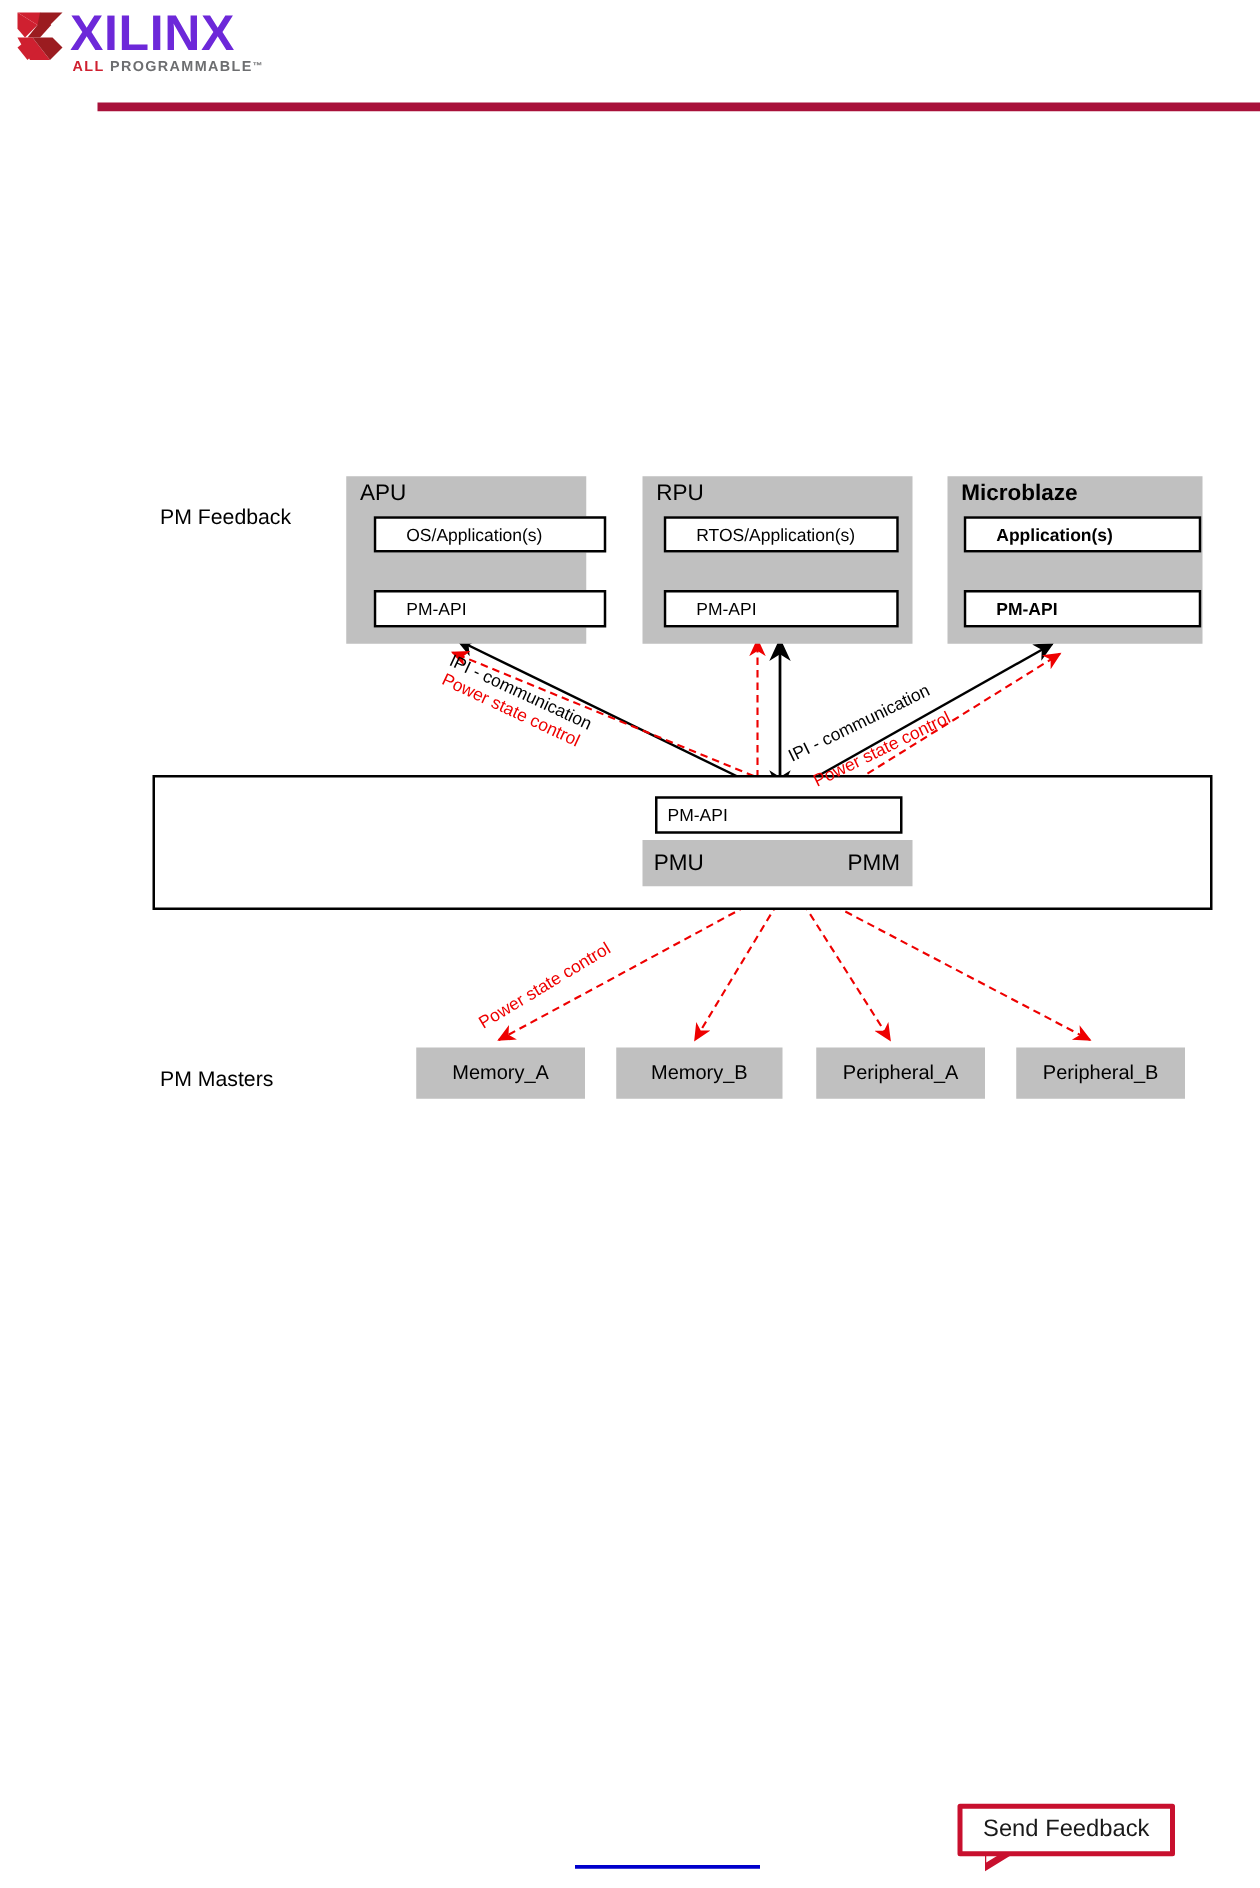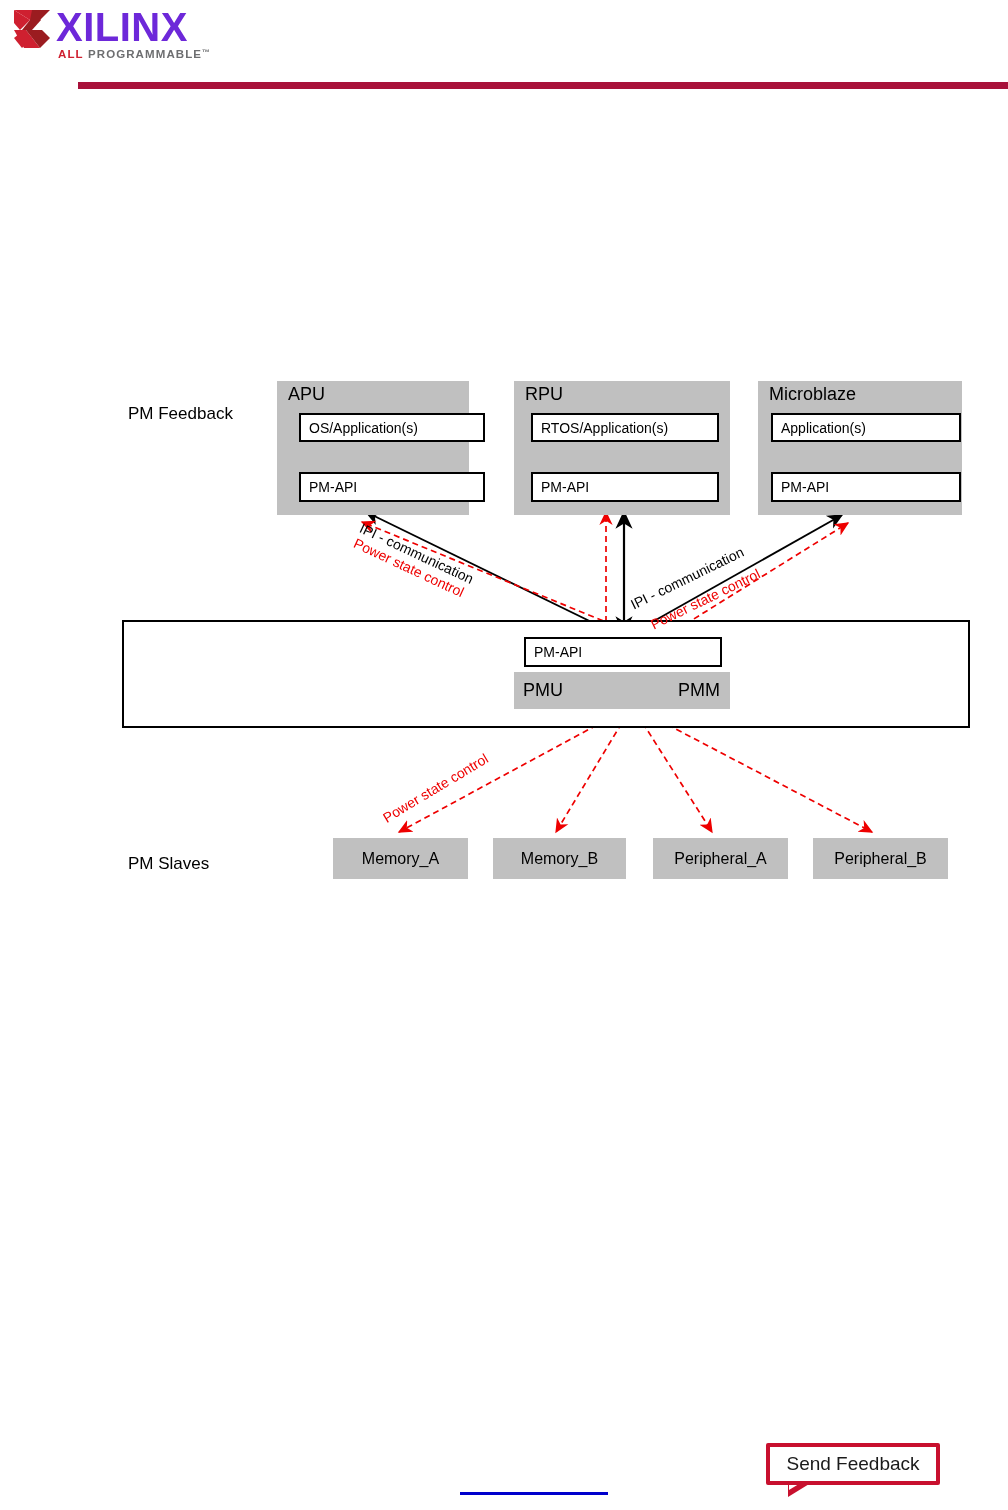--- a/index.html
+++ b/index.html
@@ -97,21 +97,21 @@
 
   
   .master-group {
     position: absolute;
     background: #c0c0c0;
     top: 381px;
     height: 134px;
   }
   #group-apu { left: 277px; width: 192px; }
   #group-rpu { left: 514px; width: 216px; }
-  #group-mb  { left: 758px; width: 204px; }
+  #group-mb  { left: 758px; width: 204px; font-weight: bold; }
 
   .group-title {
     position: absolute;
     left: 11px;
     top: 3px;
     font-size: 18px;
     color: #000;
     white-space: nowrap;
     font-family: "Liberation Sans", sans-serif;
   }
@@ -120,21 +120,21 @@
     position: absolute;
     background: #ffffff;
     border: 2px solid #000000;
     box-sizing: border-box;
     font-size: 14px;
     color: #000000;
     font-family: "Liberation Sans", sans-serif;
     display: flex;
     align-items: center;
   }
-  .inner-box span { padding-left: 8px; }
+  .inner-box span { padding-left: 24px; }
 
   .box-app {
     left: 22px;
     top: 32px;
     width: 186px;
     height: 29px;
   }
   #group-rpu .box-app { width: 188px; left: 17px; }
   #group-mb .box-app { width: 190px; left: 13px; }
 
@@ -342,21 +342,21 @@
     <line x1="660" y1="640" x2="848" y2="523" stroke="#ee0000" stroke-width="1.7" stroke-dasharray="6,4" marker-end="url(#ahRed)"></line>
 
     <line x1="632" y1="706" x2="399" y2="832" stroke="#ee0000" stroke-width="1.7" stroke-dasharray="6,4" marker-end="url(#ahRed)"></line>
     <line x1="632" y1="706" x2="556" y2="832" stroke="#ee0000" stroke-width="1.7" stroke-dasharray="6,4" marker-end="url(#ahRed)"></line>
     <line x1="632" y1="706" x2="712" y2="832" stroke="#ee0000" stroke-width="1.7" stroke-dasharray="6,4" marker-end="url(#ahRed)"></line>
     <line x1="632" y1="706" x2="872" y2="832" stroke="#ee0000" stroke-width="1.7" stroke-dasharray="6,4" marker-end="url(#ahRed)"></line>
   </svg>
 
   <div class="row-label" id="lbl-masters">PM Feedback</div>
   <div class="row-label" id="lbl-controller">PM Controller</div>
-  <div class="row-label" id="lbl-slaves">PM Slaves</div>
+  <div class="row-label" id="lbl-slaves">PM Masters</div>
 
   <div class="master-group" id="group-apu">
     <div class="group-title">APU</div>
     <div class="inner-box box-app">
       <span>OS/Application(s)</span>
     </div>
     <div class="inner-box box-api">
       <span>PM-API</span>
     </div>
   </div>

